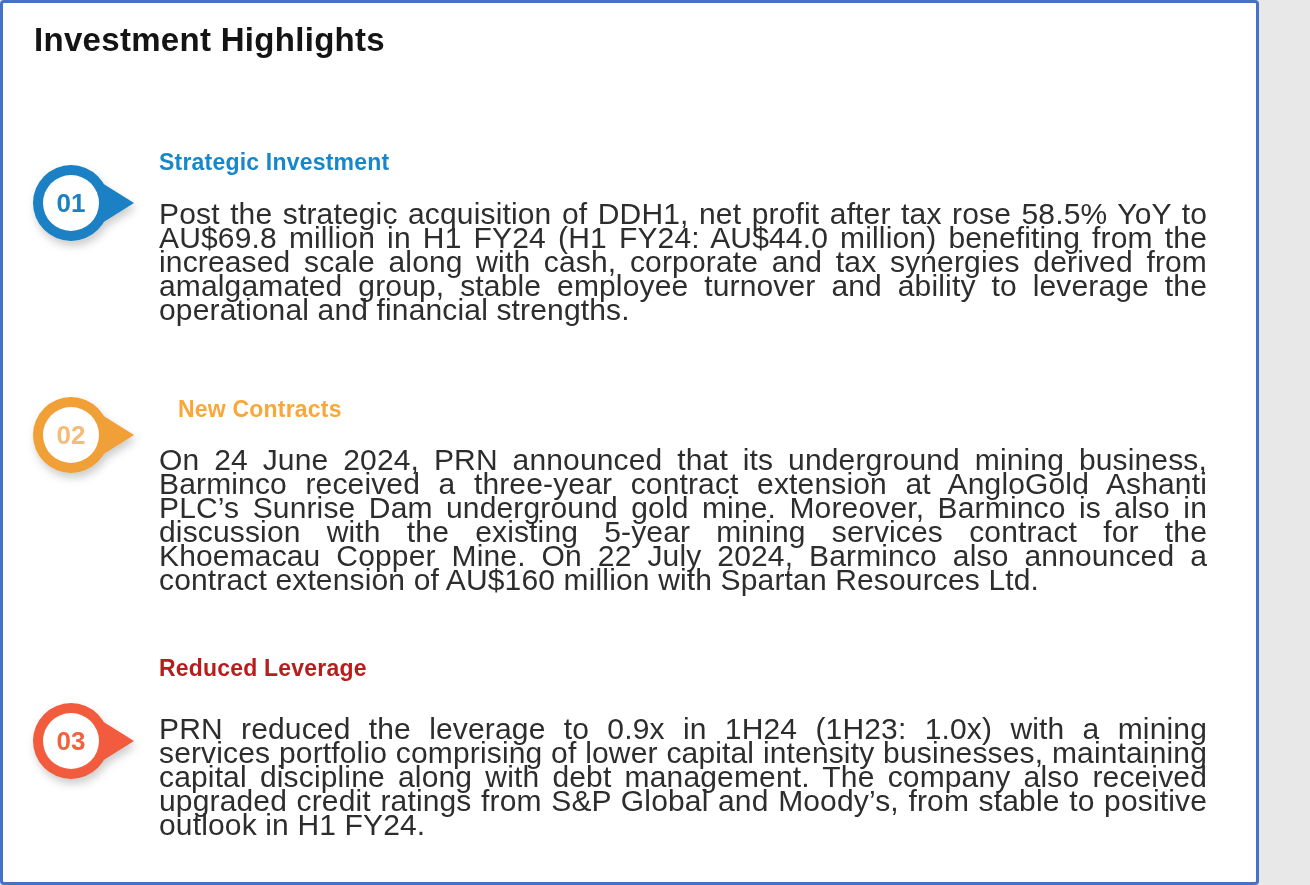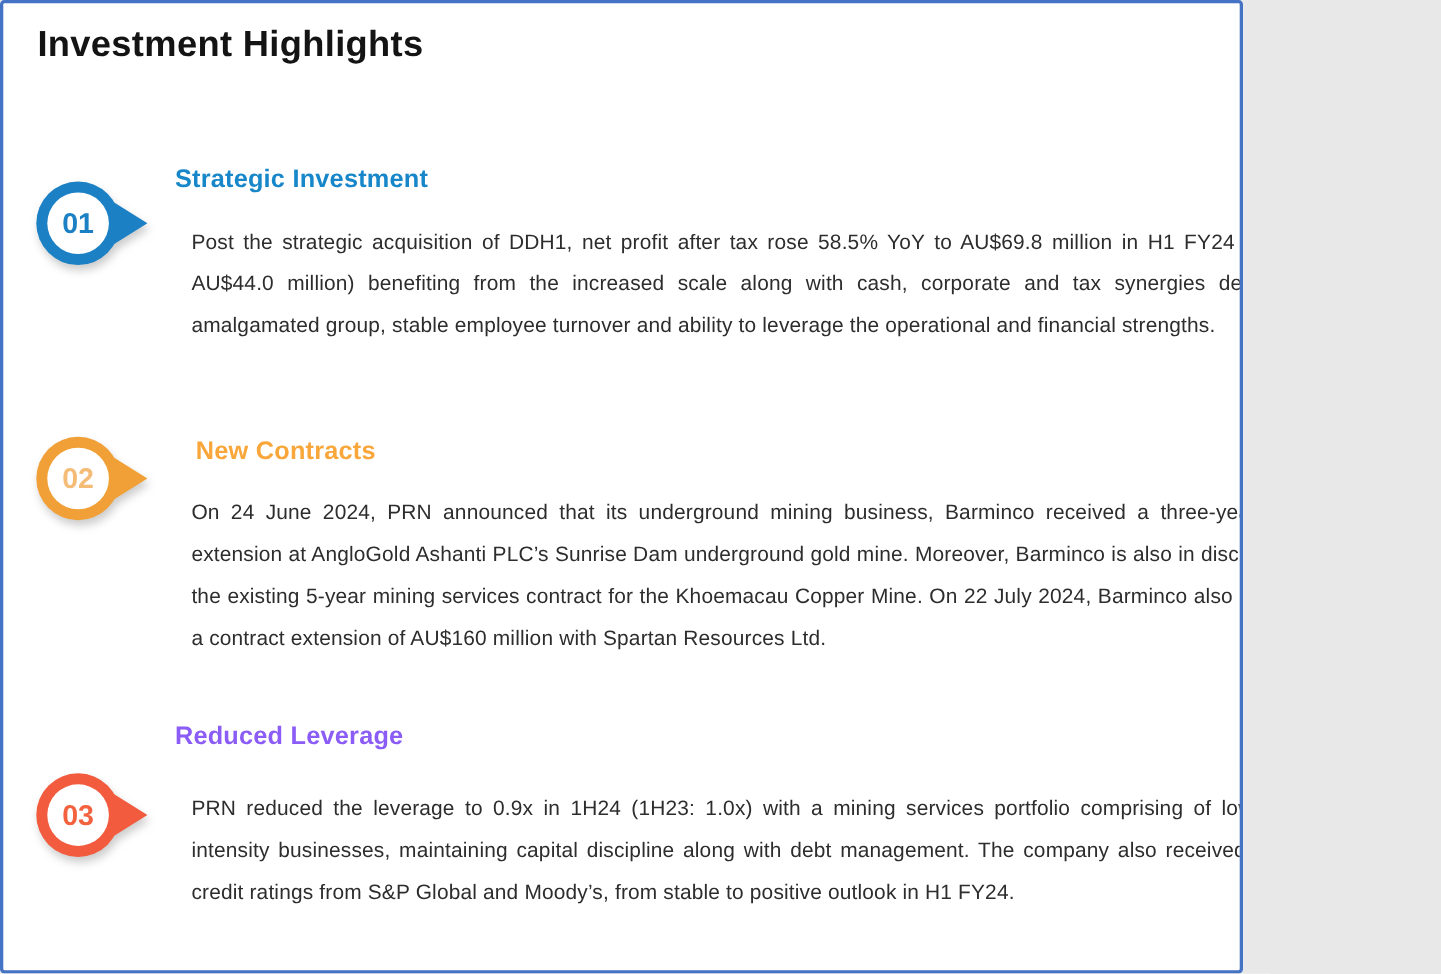--- a/index.html
+++ b/index.html
@@ -3,21 +3,21 @@
 <meta charset="utf-8">
 <style>
   html, body {
     margin: 0;
     padding: 0;
     background: #e8e8e8;
     font-family: "Liberation Sans", "DejaVu Sans", sans-serif;
   }
   .slide {
     position: relative;
-    width: 1130px;
+    width: 1259px;
     height: 885px;
     box-sizing: border-box;
     background: #ffffff;
     border: 3px solid #4472C4;
     border-radius: 4px;
     overflow: hidden;
   }
   .page-title {
     position: absolute;
     left: 31px;
@@ -33,25 +33,25 @@
     margin: 0;
     font-size: 23px;
     font-weight: 700;
     letter-spacing: 0.2px;
   }
   .heading-1 { left: 156px; top: 146px; }
   .heading-2 { left: 161px; top: 393px; margin-left: 14px; }
   .heading-3 { left: 156px; top: 652px; }
   .para {
     position: absolute;
-    left: 171px;
+    left: 156px;
     width: 1048px;
     margin: 0;
-    font-size: 19px;
-    line-height: 38px;
+    font-size: 30px;
+    line-height: 24px;
     letter-spacing: 0.15px;
     color: #2d2d2d;
     text-align: justify;
   }
   .para-1 { top: 199px; }
   .para-2 { top: 445px; }
   .para-3 { top: 714px; }
   .badge {
     position: absolute;
     width: 104px;
@@ -92,16 +92,16 @@
   </svg>
   <h2 class="sec-heading heading-2" style="color: rgb(249, 166, 58);">New Contracts</h2>
   <p class="para para-2">On 24 June 2024, PRN announced that its underground mining business, Barminco received a three-year contract extension at AngloGold Ashanti PLC’s Sunrise Dam underground gold mine. Moreover, Barminco is also in discussion with the existing 5-year mining services contract for the Khoemacau Copper Mine. On 22 July 2024, Barminco also announced a contract extension of AU$160 million with Spartan Resources Ltd.</p>
 
   <svg class="badge badge-3" viewBox="0 0 104 80" aria-hidden="true">
     <path d="M62 15 L102 40 L62 65 Z" fill="#F25B3D"></path>
     <circle cx="39" cy="40" r="38" fill="#F25B3D"></circle>
     <circle cx="39" cy="40" r="28" fill="#FFFFFF"></circle>
     <text class="badge-num" x="39" y="49" fill="#F3613F">03</text>
   </svg>
-  <h2 class="sec-heading heading-3" style="color: #8b5cf6;">Reduced Leverage</h2>
+  <h2 class="sec-heading heading-3" style="color: #b91c1c;">Reduced Leverage</h2>
   <p class="para para-3">PRN reduced the leverage to 0.9x in 1H24 (1H23: 1.0x) with a mining services portfolio comprising of lower capital intensity businesses, maintaining capital discipline along with debt management. The company also received upgraded credit ratings from S&amp;P Global and Moody’s, from stable to positive outlook in H1 FY24.</p>
 
 </div>
 
 </body></html>

